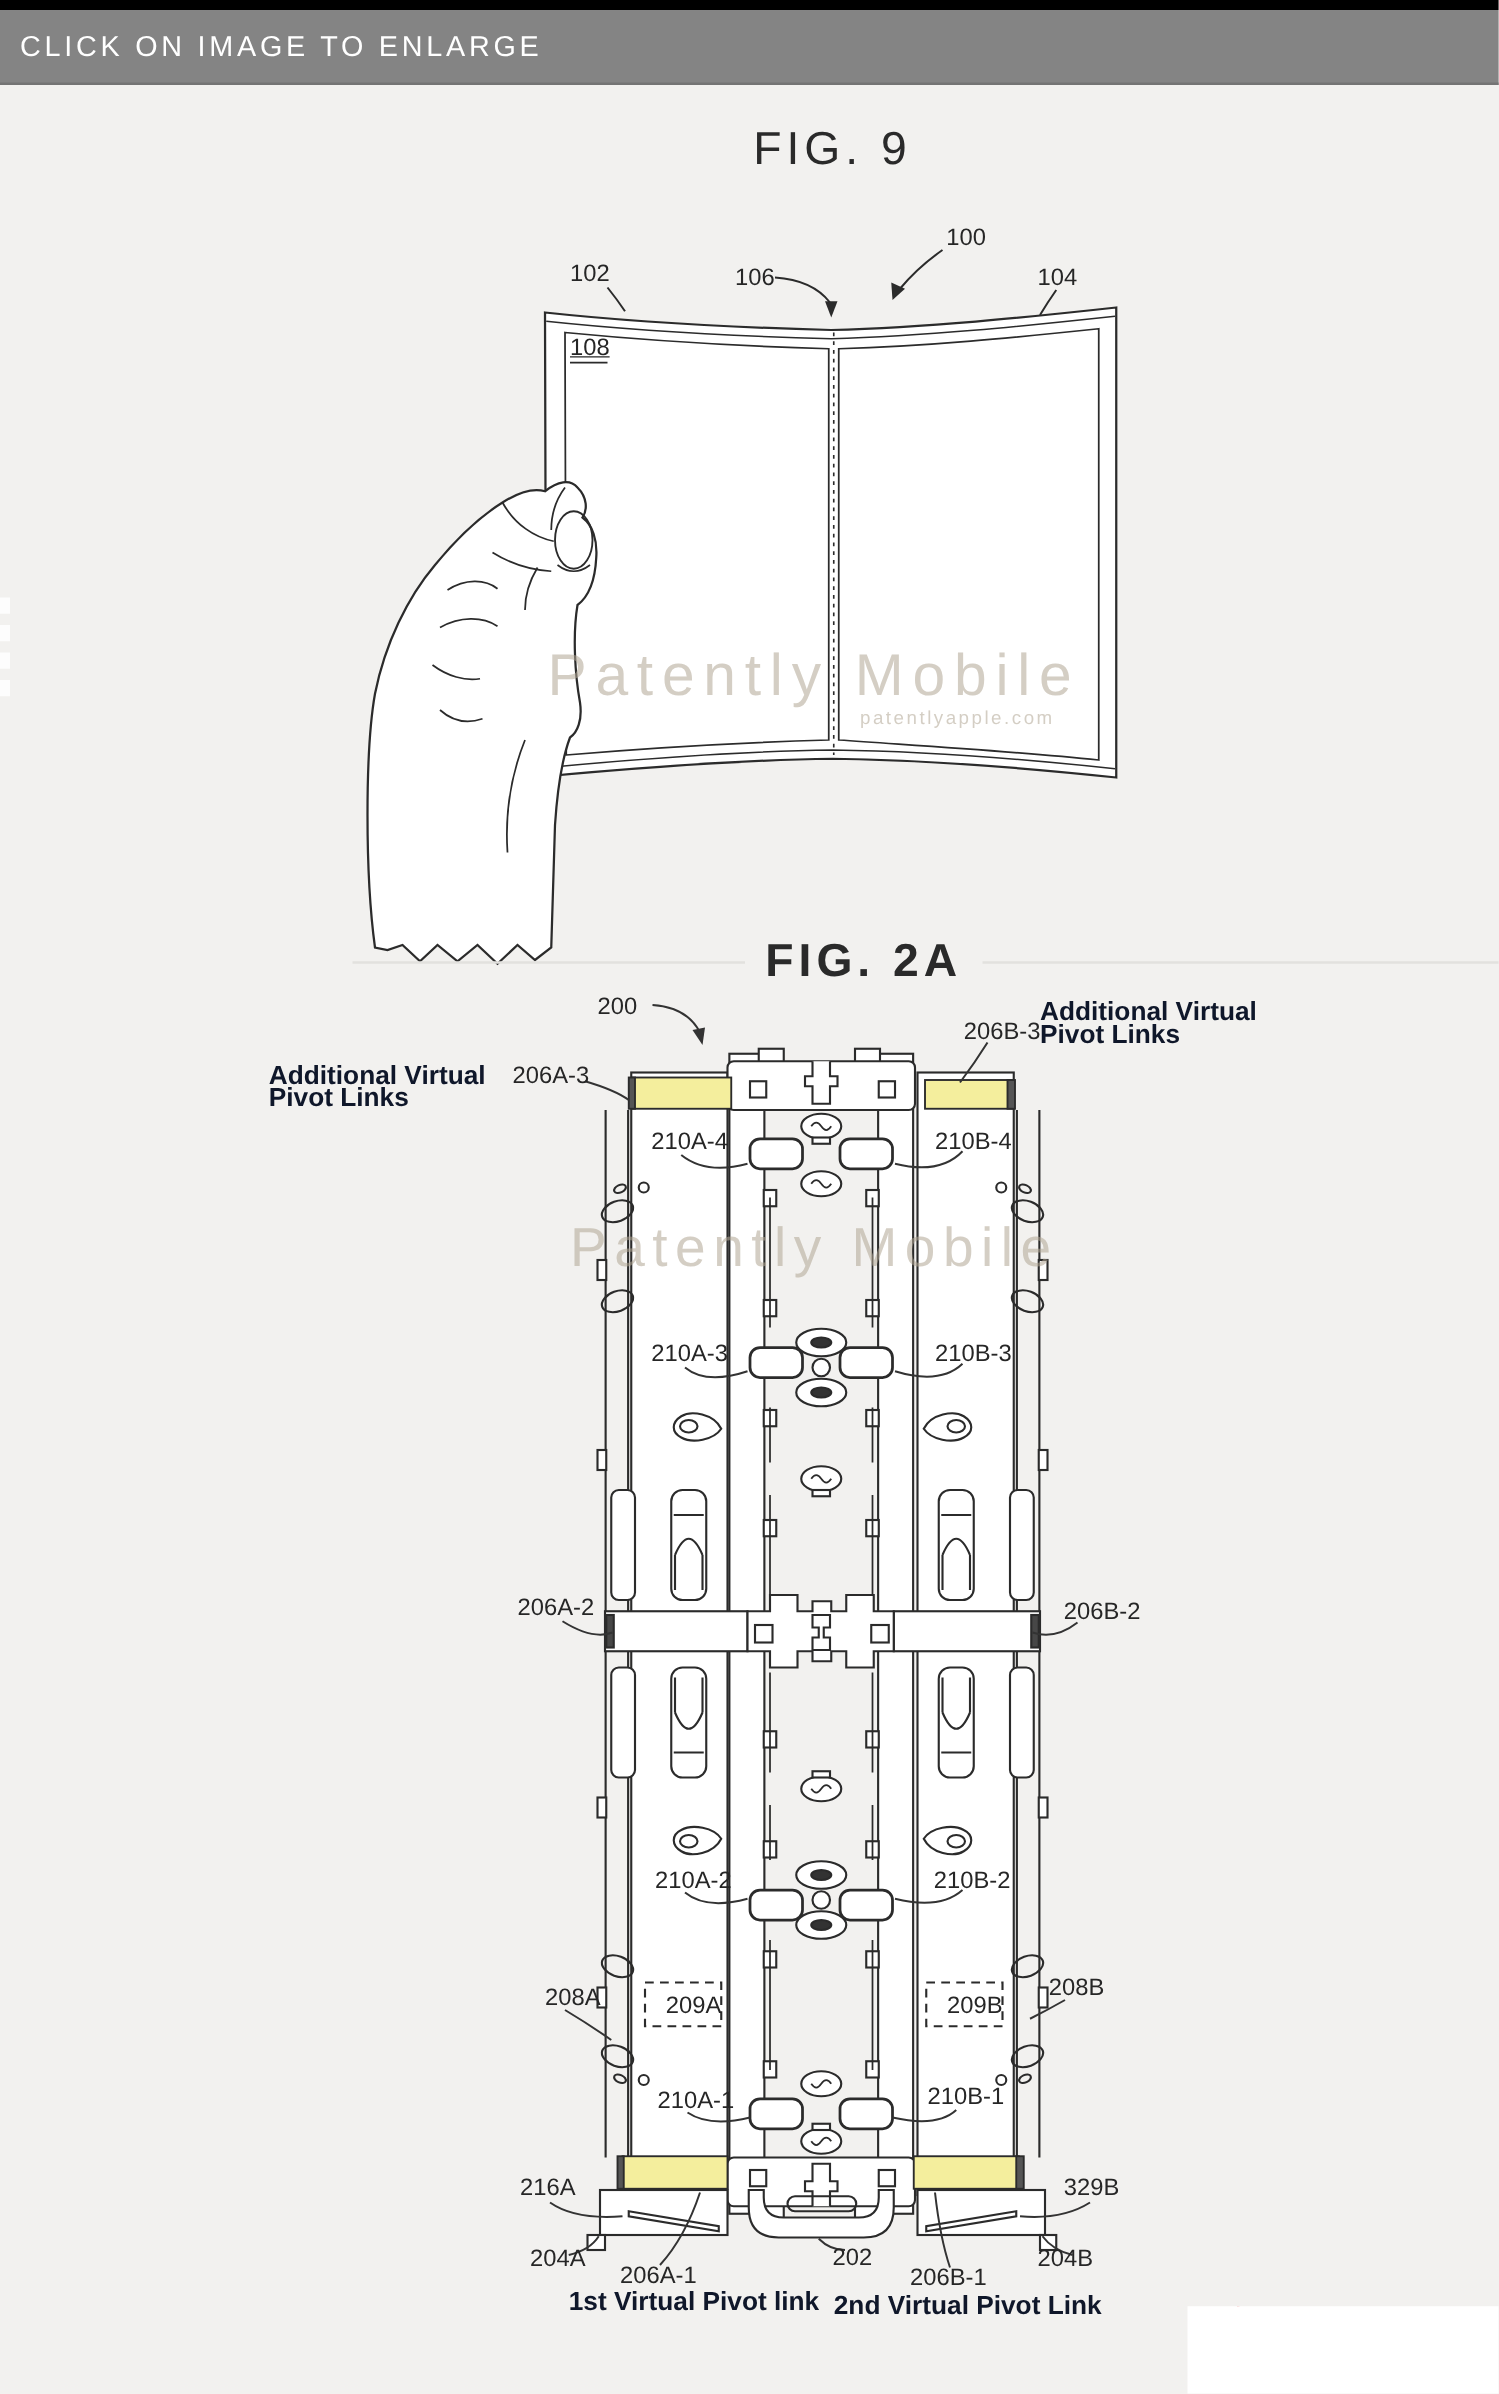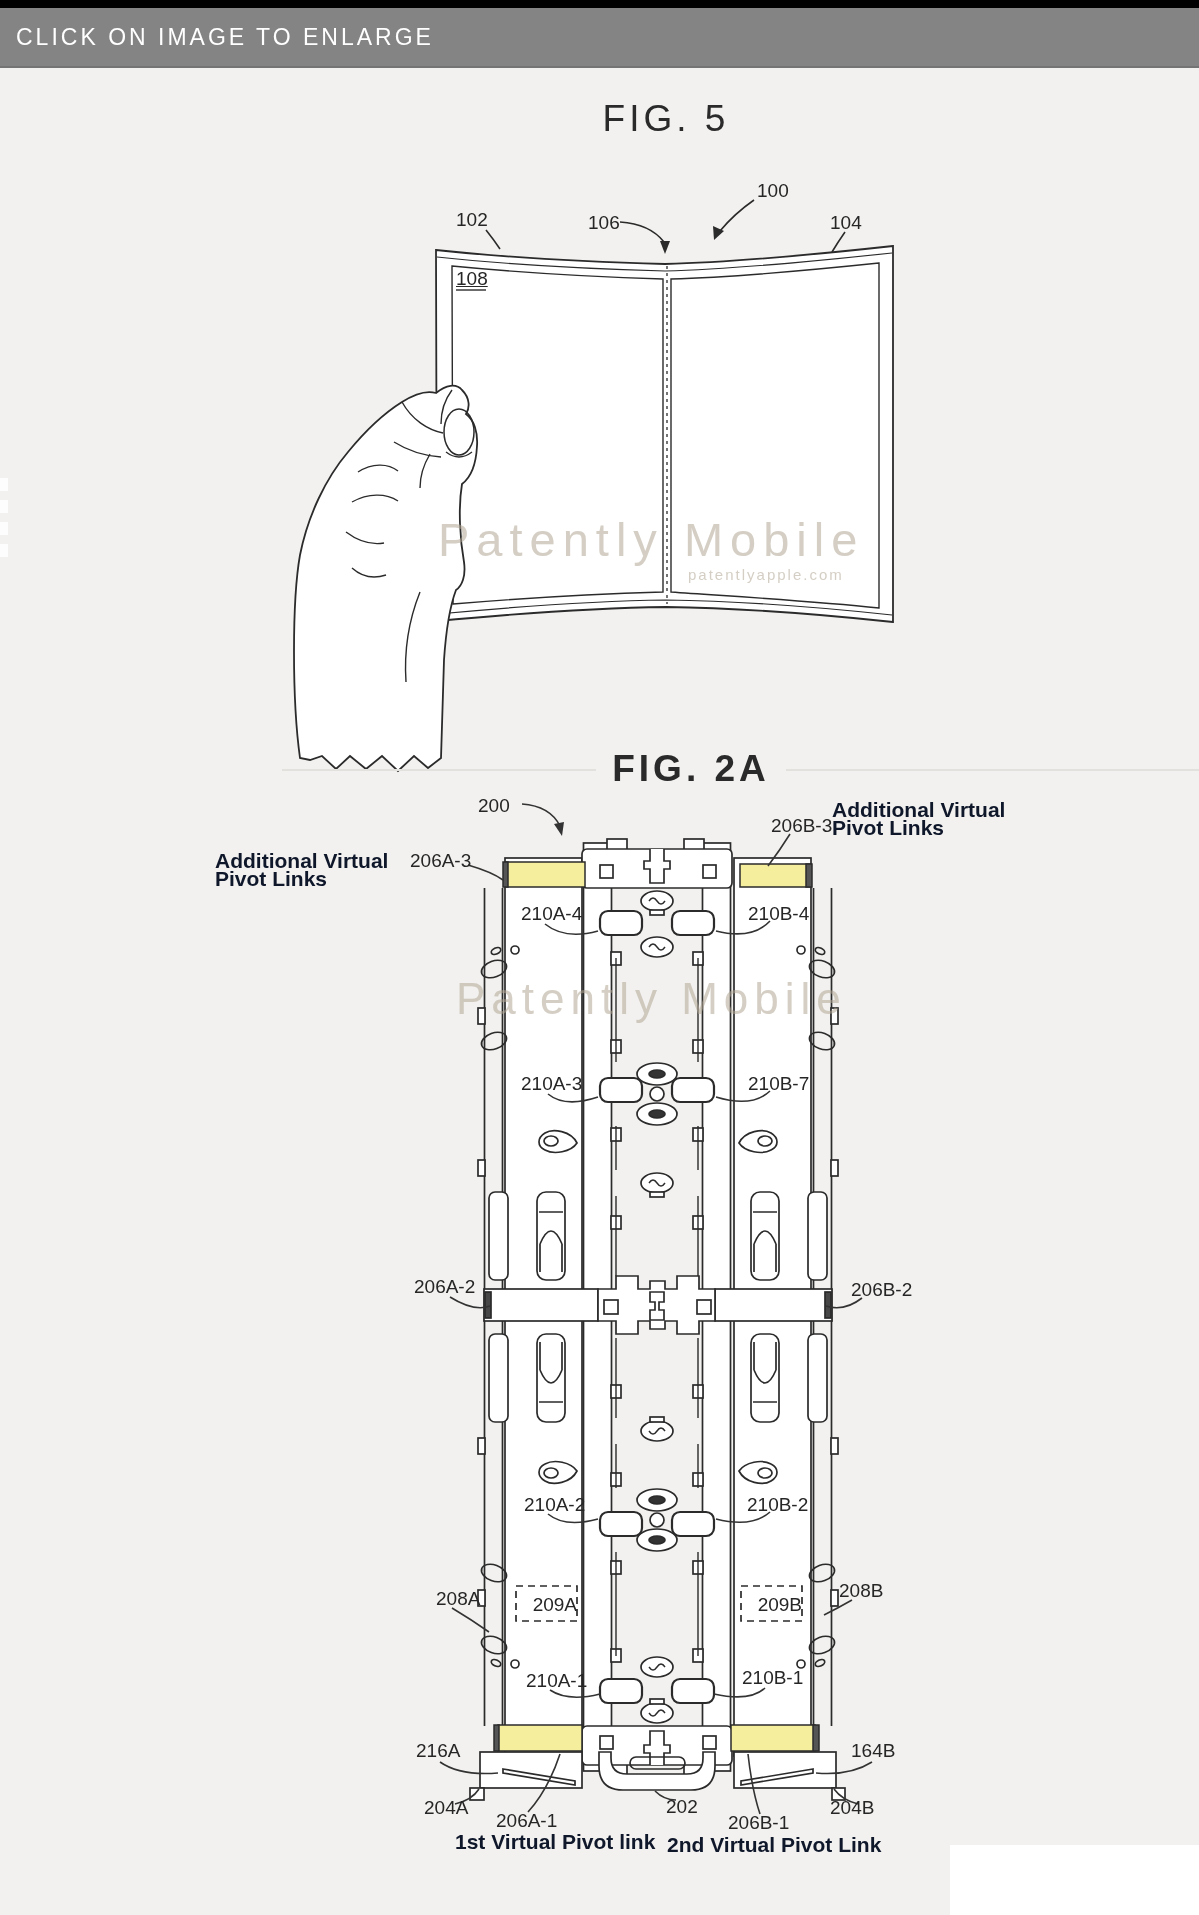--- a/index.html
+++ b/index.html
@@ -230,21 +230,21 @@
 
   <g transform="translate(988,1879)">
     <path d="M2,-34 C18,-30 26,-14 18,-2 C16,-14 8,-22 -4,-26 Z" fill="#e23a3a"></path>
     <path d="M2,-34 C18,-30 26,-14 18,-2 C16,-14 8,-22 -4,-26 Z" fill="#2d9ad8" transform="rotate(80)"></path>
     <path d="M2,-34 C18,-30 26,-14 18,-2 C16,-14 8,-22 -4,-26 Z" fill="#5cb43e" transform="rotate(160)"></path>
     <path d="M2,-34 C18,-30 26,-14 18,-2 C16,-14 8,-22 -4,-26 Z" fill="#f2a71b" transform="rotate(235)"></path>
     <path d="M2,-34 C18,-30 26,-14 18,-2 C16,-14 8,-22 -4,-26 Z" fill="#f5d020" transform="rotate(300)"></path>
   </g>
 </svg>
 
-<div class="abs figtitle" style="left:561px;top:98px;width:190px;">FIG. 5</div>
+<div class="abs figtitle" style="left:561px;top:98px;width:190px;">FIG. 9</div>
 <div class="lbl" style="left:456px;top:209px">102</div>
 <div class="lbl" style="left:588px;top:212px">106</div>
 <div class="lbl" style="left:757px;top:180px">100</div>
 <div class="lbl" style="left:830px;top:212px">104</div>
 <div class="lbl und" style="left:456px;top:268px">108</div>
 <div class="wm" id="wm1">Patently Mobile</div>
 <div class="wm" id="wm1s">patentlyapple.com</div>
 
 <div class="abs" id="fig2a-rule"></div>
 <div class="abs figtitle" style="left:596px;top:748px;width:170px;font-weight:bold;">FIG. 2A</div>
@@ -256,33 +256,33 @@
 <div class="pur" style="left:832px;top:816px">Pivot Links</div>
 <div class="lbl" style="left:771px;top:815px">206B-3</div>
 
 <div class="pur" style="left:215px;top:849px">Additional Virtual</div>
 <div class="pur" style="left:215px;top:867px">Pivot Links</div>
 <div class="lbl" style="left:410px;top:850px">206A-3</div>
 
 <div class="lbl" style="left:521px;top:903px">210A-4</div>
 <div class="lbl" style="left:748px;top:903px">210B-4</div>
 <div class="lbl" style="left:521px;top:1073px">210A-3</div>
-<div class="lbl" style="left:748px;top:1073px">210B-7</div>
+<div class="lbl" style="left:748px;top:1073px">210B-3</div>
 <div class="lbl" style="left:414px;top:1276px">206A-2</div>
 <div class="lbl" style="left:851px;top:1279px">206B-2</div>
 <div class="lbl" style="left:524px;top:1494px">210A-2</div>
 <div class="lbl" style="left:747px;top:1494px">210B-2</div>
 <div class="lbl" style="left:436px;top:1588px">208A</div>
 <div class="lbl ctr" style="left:516px;top:1594px;width:61px">209A</div>
 <div class="lbl ctr" style="left:741px;top:1594px;width:61px">209B</div>
 <div class="lbl" style="left:839px;top:1580px">208B</div>
 <div class="lbl" style="left:526px;top:1670px">210A-1</div>
 <div class="lbl" style="left:742px;top:1667px">210B-1</div>
 <div class="lbl" style="left:416px;top:1740px">216A</div>
-<div class="lbl" style="left:851px;top:1740px">164B</div>
+<div class="lbl" style="left:851px;top:1740px">329B</div>
 <div class="lbl" style="left:424px;top:1797px">204A</div>
 <div class="lbl" style="left:830px;top:1797px">204B</div>
 <div class="lbl" style="left:496px;top:1810px">206A-1</div>
 <div class="lbl" style="left:666px;top:1796px">202</div>
 <div class="lbl" style="left:728px;top:1812px">206B-1</div>
 
 <div class="pur" style="left:455px;top:1830px">1st Virtual Pivot link</div>
 <div class="pur" style="left:667px;top:1833px">2nd Virtual Pivot Link</div>
 
 <div class="abs" id="sitebox">

